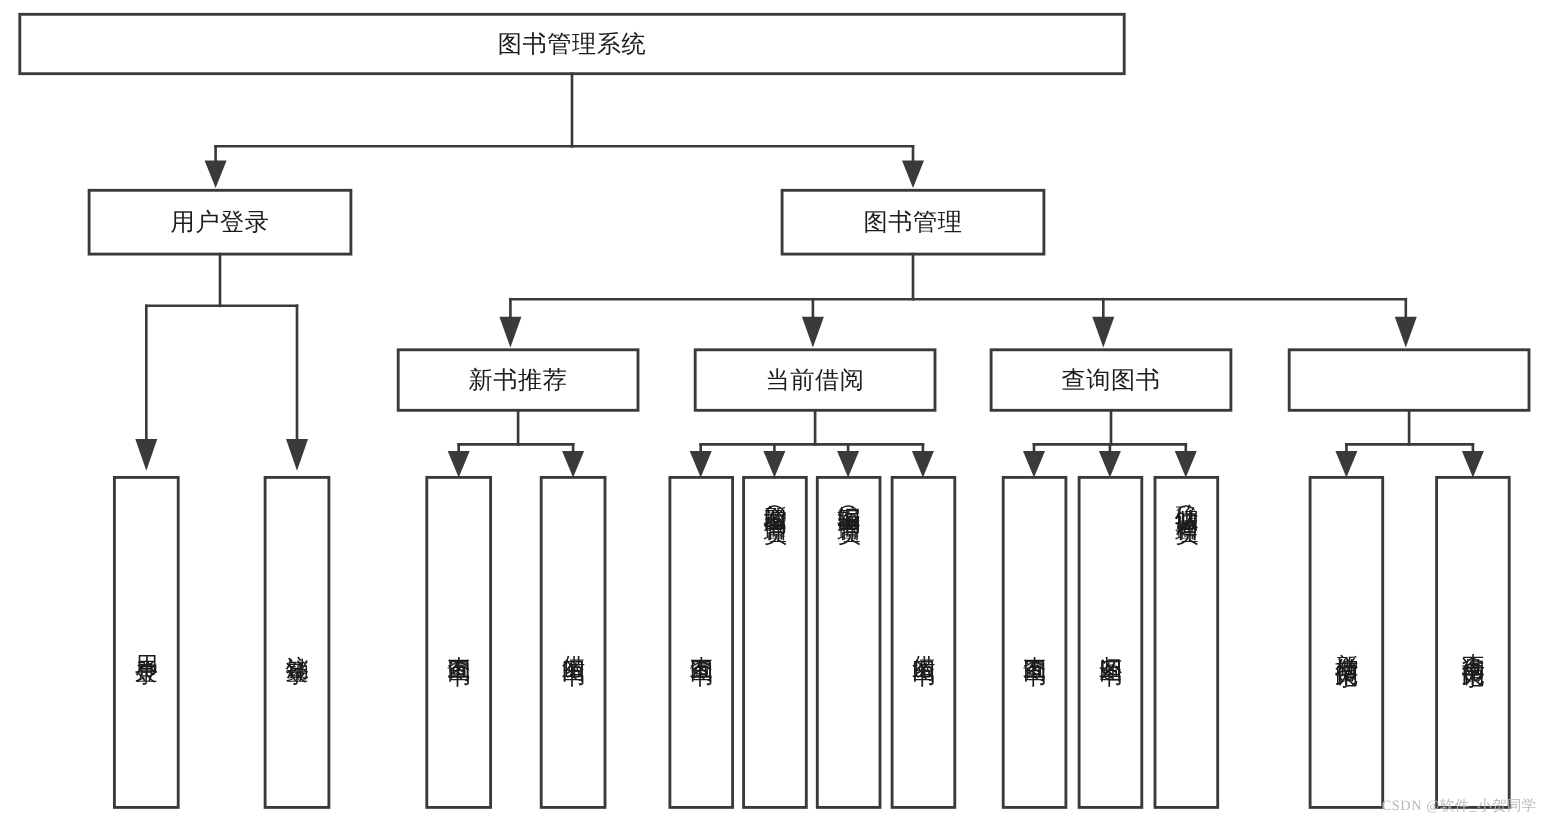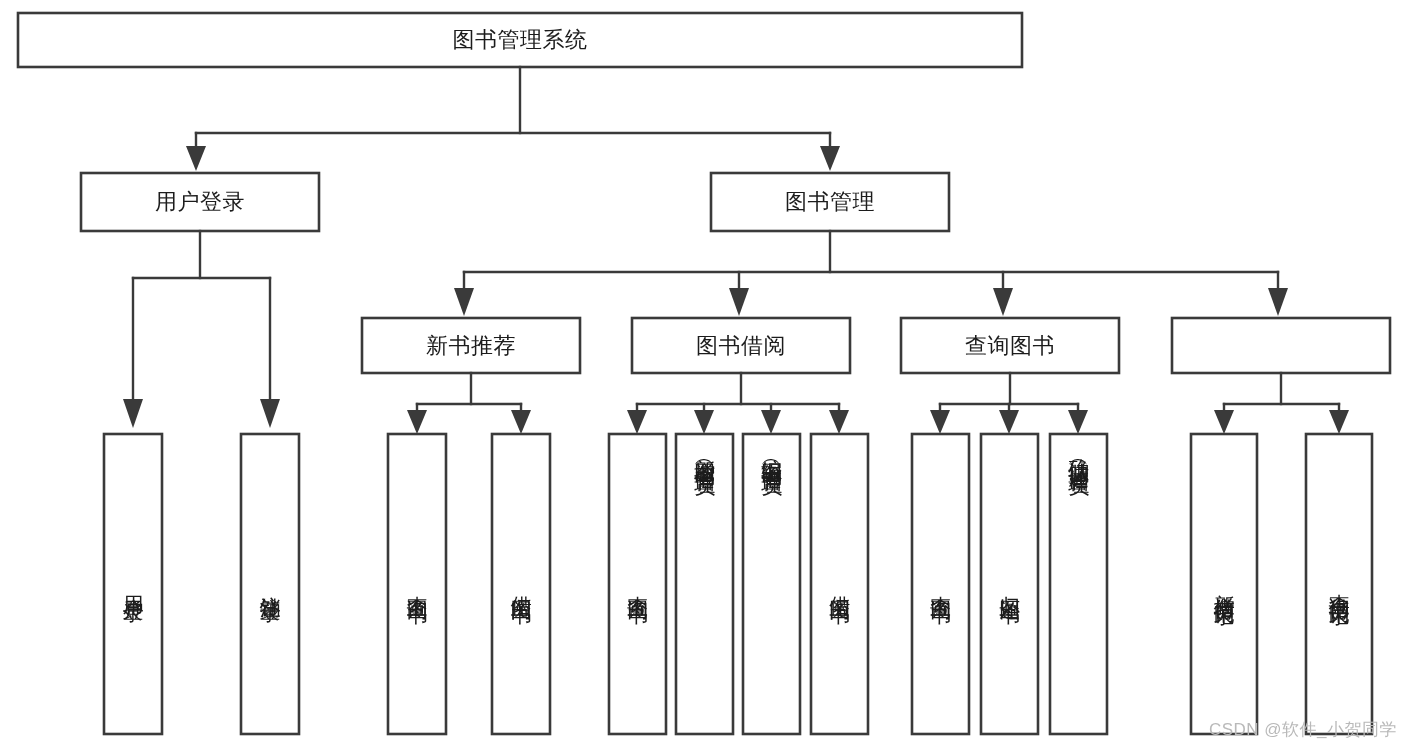--- a/index.html
+++ b/index.html
@@ -72,22 +72,22 @@
     font-family: "DejaVu Sans", "Liberation Sans", sans-serif;
     font-size: 22px;
     color: #1c1c1c;
     white-space: nowrap;
     letter-spacing: 0.5px;
   }
   #watermark {
     position: absolute;
     right: 8px;
     bottom: 6px;
-    font-family: Liberation Sans, sans-serif;
-    font-size: 17px;
+    font-family: Liberation Serif, serif;
+    font-size: 13px;
     color: #b9b9b9;
     letter-spacing: 0.5px;
     white-space: nowrap;
   }
 </style>
 </head>
 <body>
 
 <div id="diagram-root">
 
@@ -189,21 +189,21 @@
     <span class="horiz-text">用户登录</span>
   </div>
   <div class="horiz-text-wrap" style="left:362px; top:318px; width:218px; height:55px;">
     <span class="horiz-text">新书推荐</span>
   </div>
 
   <div class="horiz-text-wrap" style="left:711px; top:173px; width:238px; height:58px;">
     <span class="horiz-text">图书管理</span>
   </div>
   <div class="horiz-text-wrap" style="left:632px; top:318px; width:218px; height:55px;">
-    <span class="horiz-text">图书借阅</span>
+    <span class="horiz-text">当前借阅</span>
   </div>
   <div class="horiz-text-wrap" style="left:901px; top:318px; width:218px; height:55px;">
     <span class="horiz-text">查询图书</span>
   </div>
 
   <div class="vert-text-wrap" style="left:104px; top:434px; width:58px; height:300px;">
     <span class="vert-text">用户登录</span>
   </div>
   <div class="vert-text-wrap" style="left:241px; top:434px; width:58px; height:300px;">
     <span class="vert-text">注销登录</span>

